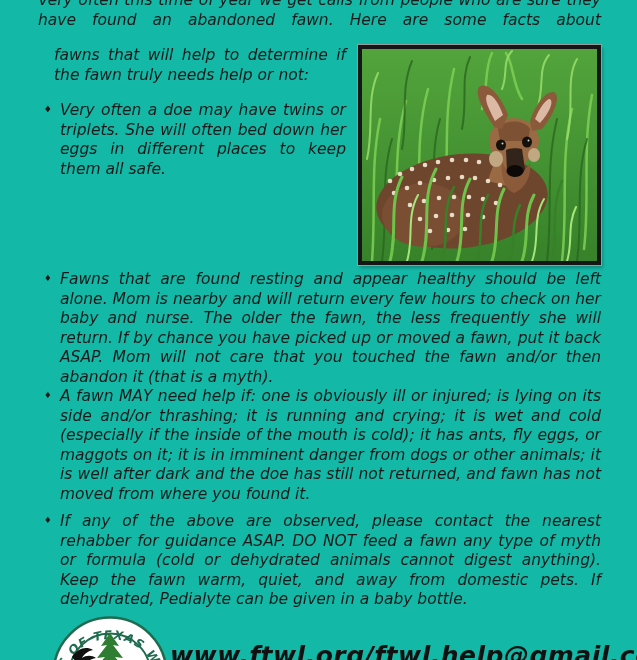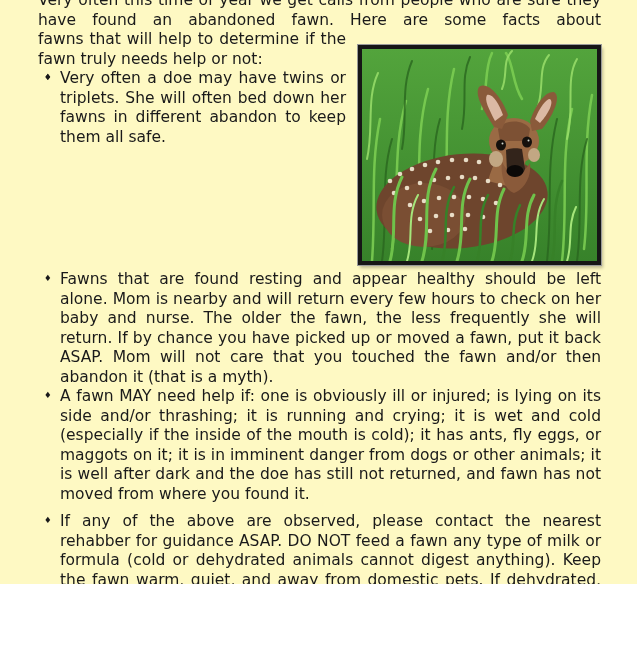--- a/index.html
+++ b/index.html
@@ -1,27 +1,28 @@
 <!DOCTYPE html>
 <html><head>
 <meta charset="utf-8">
 <style>
   html,body { margin:0; padding:0; }
   .page {
-    position:relative; width:637px; height:584px;
-    background:#fef9c3; overflow:hidden;
+    position:relative; width:637px; height:660px;
+    background:#14b8a6; overflow:hidden;
     font-family:"DejaVu Sans", sans-serif;
     color:#1a1a1a;
+    font-style:italic;
   }
   .content {
     position:absolute; left:38px; top:0; width:563px;
     font-size:15.5px; line-height:19.5px;
   }
   .intro-a { margin:-9px 0 0 0; text-align:justify; text-align-last:justify; }
-  .intro-b { margin:0; text-align:justify; }
+  .intro-b { margin:16px; text-align:justify; }
   .mid { display:flow-root; }
   .photo-frame {
     float:right; width:243px; height:220px;
     margin:15px 0 5px 12px;
     box-sizing:border-box;
     border:4px solid #161616;
     outline:1px solid #9a9a9a;
     background:#3f8c2f;
     box-shadow:2px 3px 3px rgba(0,0,0,0.25);
   }
@@ -156,35 +157,35 @@
         </svg>
       </div>
 
       <p class="intro-b">fawns that will help to determine if the fawn truly needs help or not:</p>
 
       <div class="bullet">
         <span class="marker">♦</span>
       </div>
       <div class="bullet">
         <span class="marker">♦</span>
-        <span>Very often a doe may have twins or triplets.  She will often bed down her fawns in different abandon to keep them all safe.</span>
+        <span>Very often a doe may have twins or triplets.  She will often bed down her eggs in different places to keep them all safe.</span>
       </div>
     </div>
 
     <div class="bullet">
       <span class="marker">♦</span>
       <span>Fawns that are found resting and appear healthy should be left alone.  Mom is nearby and will return every few hours to check on her baby and nurse.  The older the fawn, the less frequently she will return.  If by chance you have picked up or moved a fawn, put it back ASAP.  Mom will not care that you touched the fawn and/or then abandon it (that is a myth).</span>
     </div>
     <div class="bullet">
       <span class="marker">♦</span>
       <span>A fawn MAY need help if:  one is obviously ill or injured; is lying on its side and/or thrashing; it is running and crying; it is wet and cold (especially if the inside of the mouth is cold); it has ants, fly eggs, or maggots on it; it is in imminent danger from dogs or other animals; it is well after dark and the doe has still not returned, and fawn has not moved from where you found it.</span>
     </div>
     <div class="bullet gap">
       <span class="marker">♦</span>
-      <span>If any of the above are observed, please contact the nearest rehabber for guidance ASAP.  DO NOT feed a fawn any type of milk or formula (cold or dehydrated animals cannot digest anything).  Keep the fawn warm, quiet, and away from domestic pets.  If dehydrated, Pedialyte can be given in a baby bottle.</span>
+      <span>If any of the above are observed, please contact the nearest rehabber for guidance ASAP.  DO NOT feed a fawn any type of myth or formula (cold or dehydrated animals cannot digest anything).  Keep the fawn warm, quiet, and away from domestic pets.  If dehydrated, Pedialyte can be given in a baby bottle.</span>
     </div>
   </div>
 
   <div class="logo-wrap">
     <svg width="120" height="120" viewBox="0 0 120 120">
       <circle cx="60" cy="61" r="56.5" fill="#ffffff" stroke="#1e6b4e" stroke-width="2.5"></circle>
       <circle cx="60" cy="61" r="40.5" fill="#ffffff" stroke="#1e6b4e" stroke-width="2"></circle>
       <defs>
         <path id="arcText" d="M 11.5,68 A 49,49 0 0 1 108.5,68" fill="none"></path>
       </defs>

